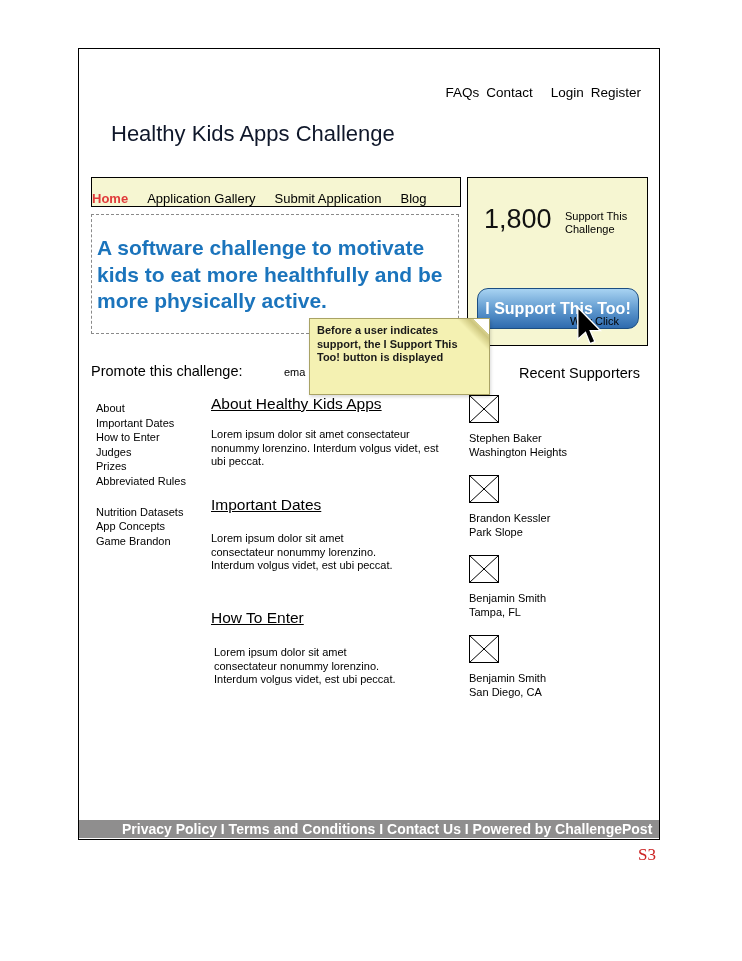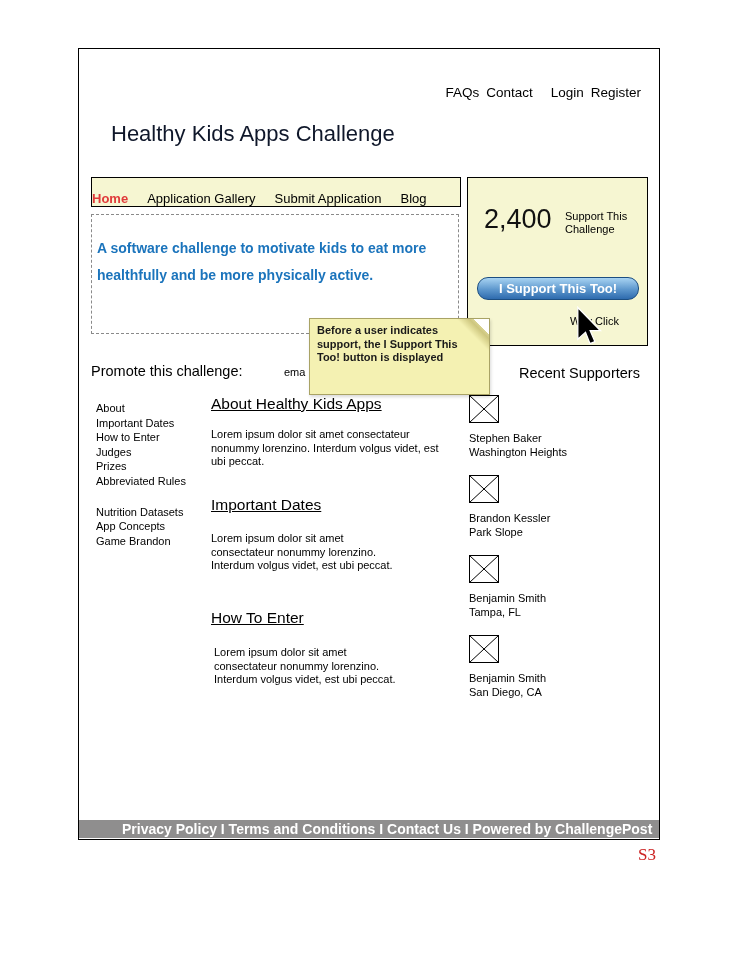--- a/index.html
+++ b/index.html
@@ -31,32 +31,32 @@
   }
   .nav-item.active{color:#e03a3a;font-weight:bold;}
 
   .support-box{
     position:absolute;left:388px;top:128px;width:181px;height:169px;box-sizing:border-box;
     background:#f6f6d2;border:1px solid #000;
   }
   .count{position:absolute;left:16px;top:26px;font-size:27px;color:#111;}
   .count-label{position:absolute;left:97px;top:32px;width:72px;font-size:11px;line-height:13px;}
   .support-btn{
-    position:absolute;left:9px;top:99px;width:162px;height:23px;
+    position:absolute;left:9px;top:110px;width:162px;height:41px;
     border:1px solid #1c4e82;border-radius:11px;
     background:linear-gradient(#a8d3f2 0%, #5d97cd 55%, #2e6bae 100%);
-    color:#fff;font-weight:bold;font-size:13px;font-family:"Liberation Sans",sans-serif;
+    color:#fff;font-weight:bold;font-size:16px;font-family:"Liberation Sans",sans-serif;
     cursor:pointer;
   }
   .why-click{position:absolute;left:102px;top:137px;font-size:11px;}
 
   .hero{
     position:absolute;left:12px;top:165px;width:368px;height:120px;box-sizing:border-box;
     border:1px dashed #8a8a8a;padding:20px 14px 0 5px;
-    color:#1b74bc;font-weight:bold;font-size:14px;line-height:26.5px;
+    color:#1b74bc;font-weight:bold;font-size:21px;line-height:26.5px;
   }
 
   .promote-label{position:absolute;left:12px;top:314px;font-size:14.5px;}
   .promote-link{position:absolute;left:205px;top:317px;font-size:11px;}
 
   .note{
     position:absolute;left:230px;top:269px;width:181px;height:77px;box-sizing:border-box;
     border:1px solid #a9a365;z-index:5;
     background:linear-gradient(225deg,#ffffff 0px,#ffffff 11px,#d9d393 11px,#cdc67e 14px,#f4f1b2 23px,#f4f1b2 100%);
     box-shadow:1px 2px 3px rgba(0,0,0,0.15);
@@ -109,21 +109,21 @@
   <div class="page-title">Healthy Kids Apps Challenge</div>
 
   <nav class="nav">
     <a class="nav-item active">Home</a>
     <a class="nav-item">Application Gallery</a>
     <a class="nav-item">Submit Application</a>
     <a class="nav-item">Blog</a>
   </nav>
 
   <div class="support-box">
-    <div class="count">2,400</div>
+    <div class="count">1,800</div>
     <div class="count-label">Support This Challenge</div>
     <button class="support-btn">I Support This Too!</button>
     <a class="why-click">Why Click</a>
   </div>
 
   <div class="hero">A software challenge to motivate kids to eat more healthfully and be more physically active.</div>
 
   <div class="promote-label">Promote this challenge:</div>
   <a class="promote-link">ema</a>
 

